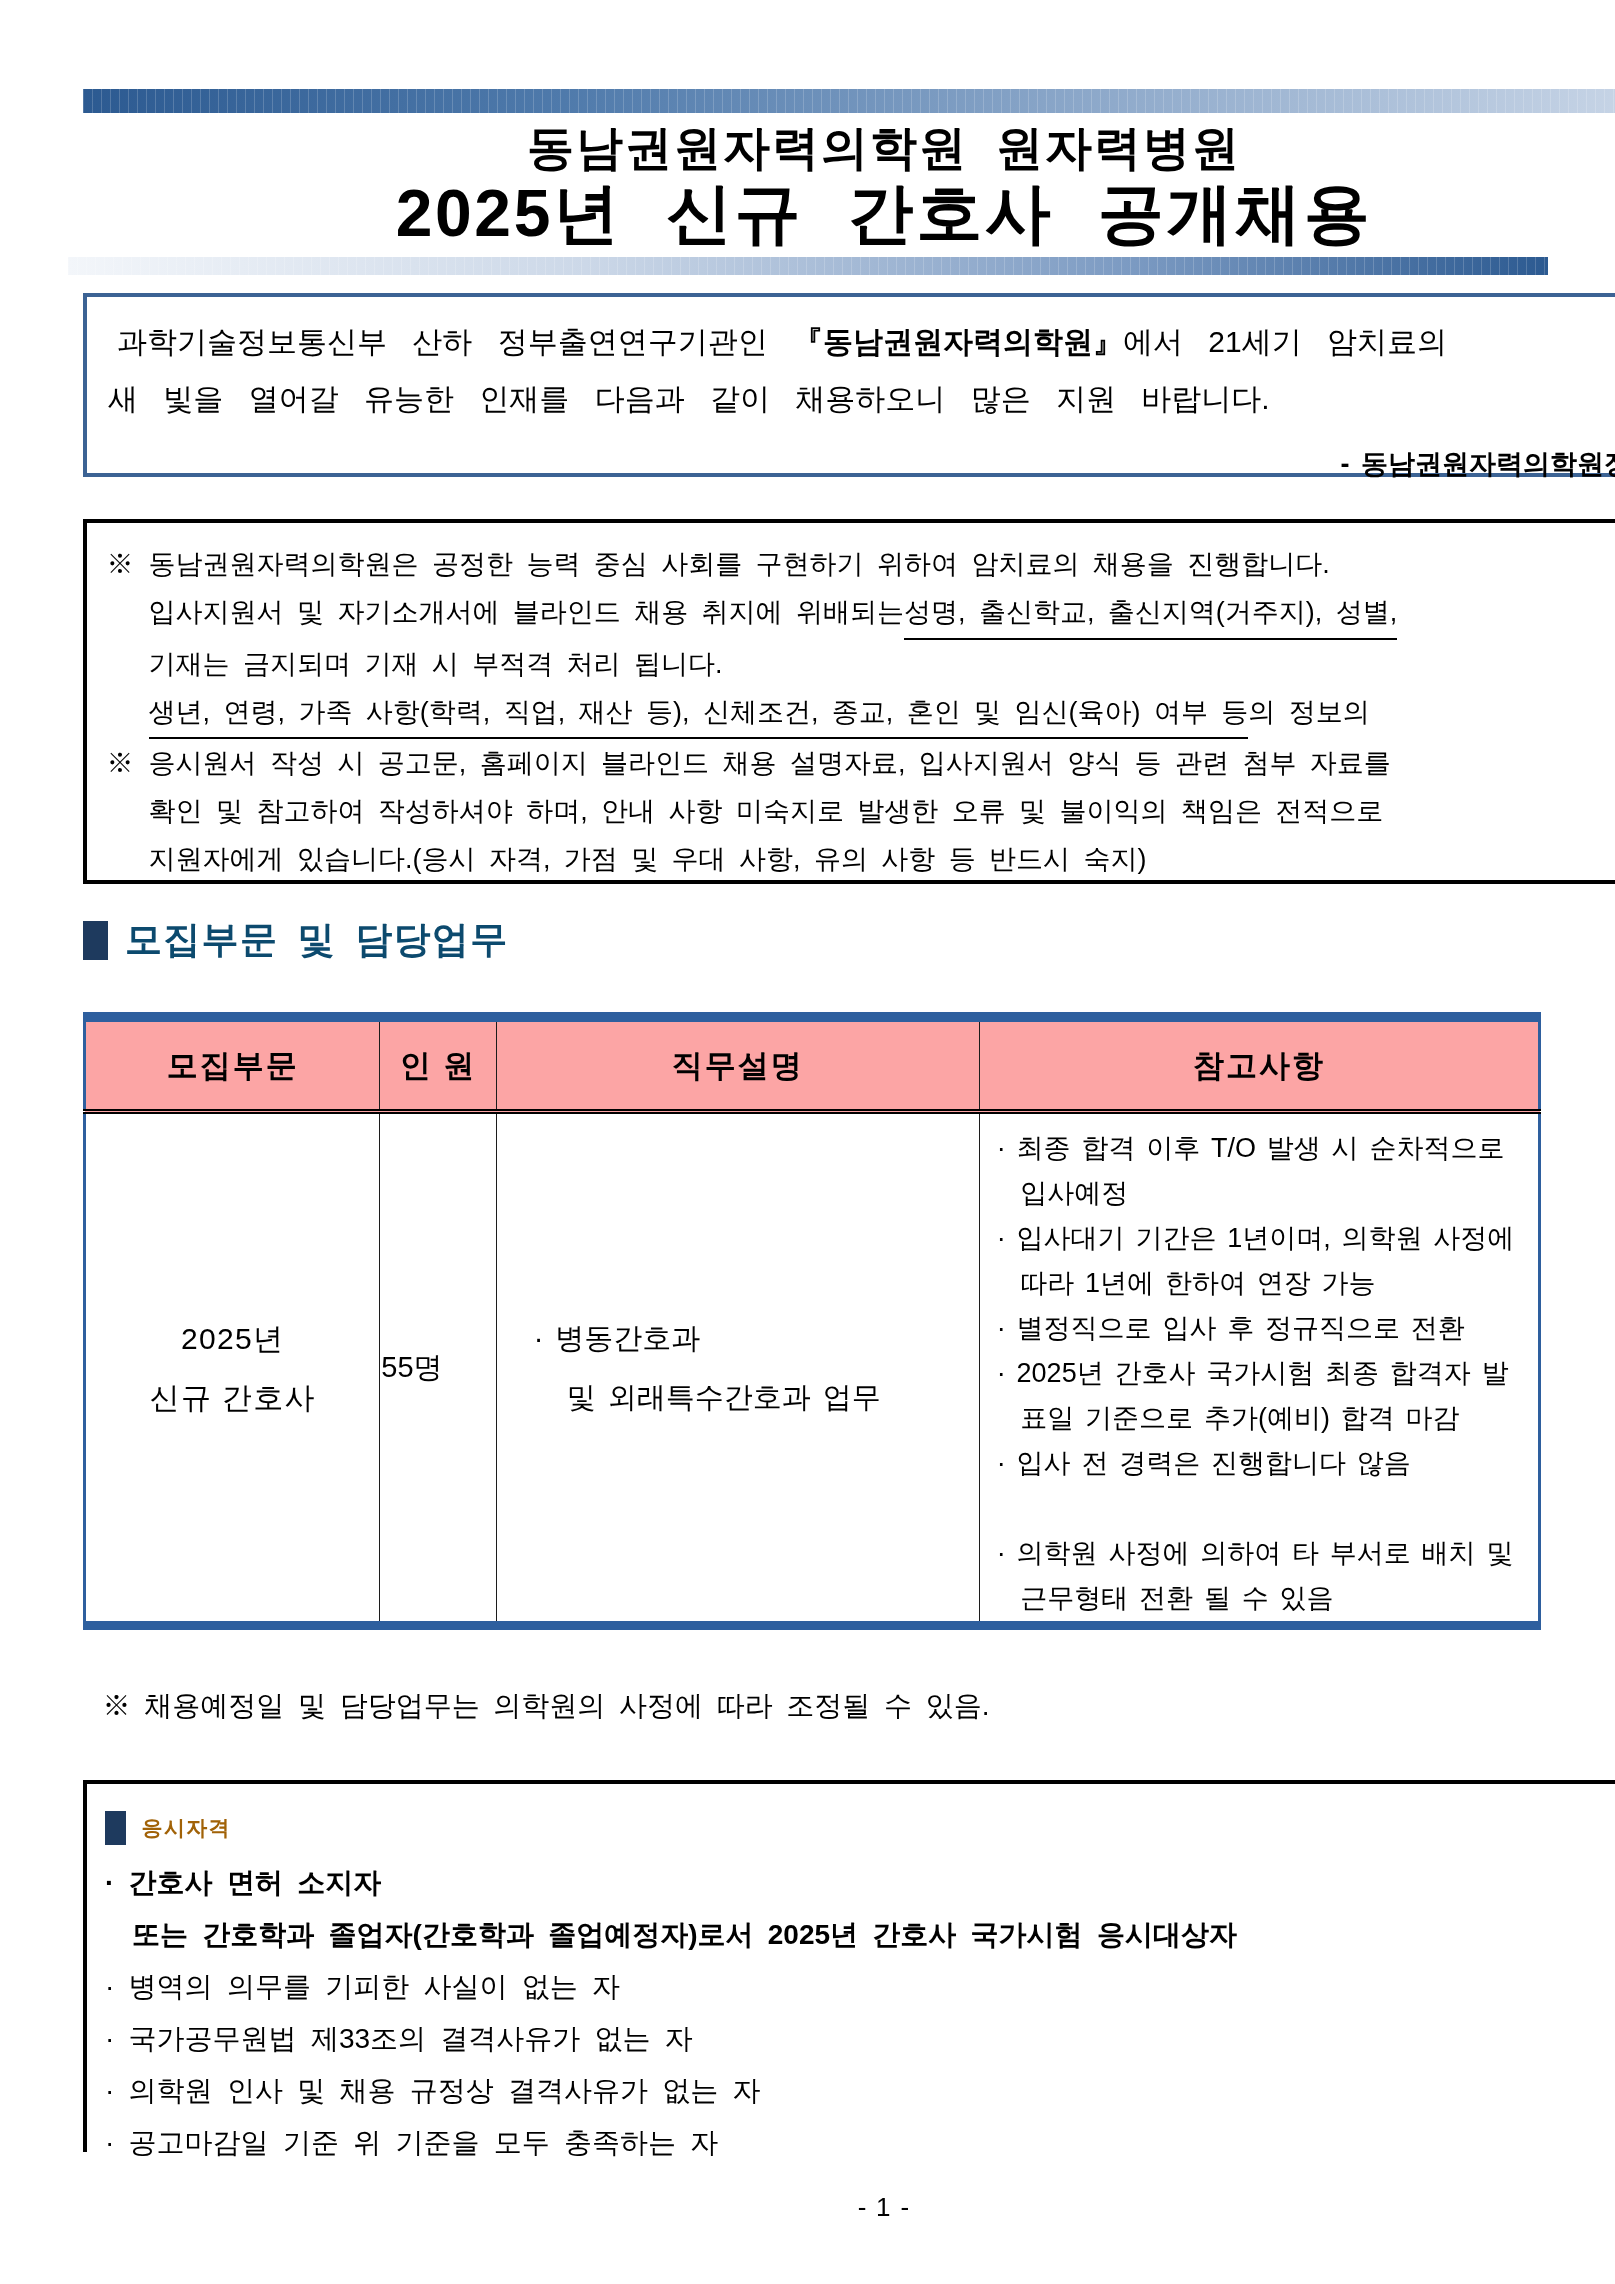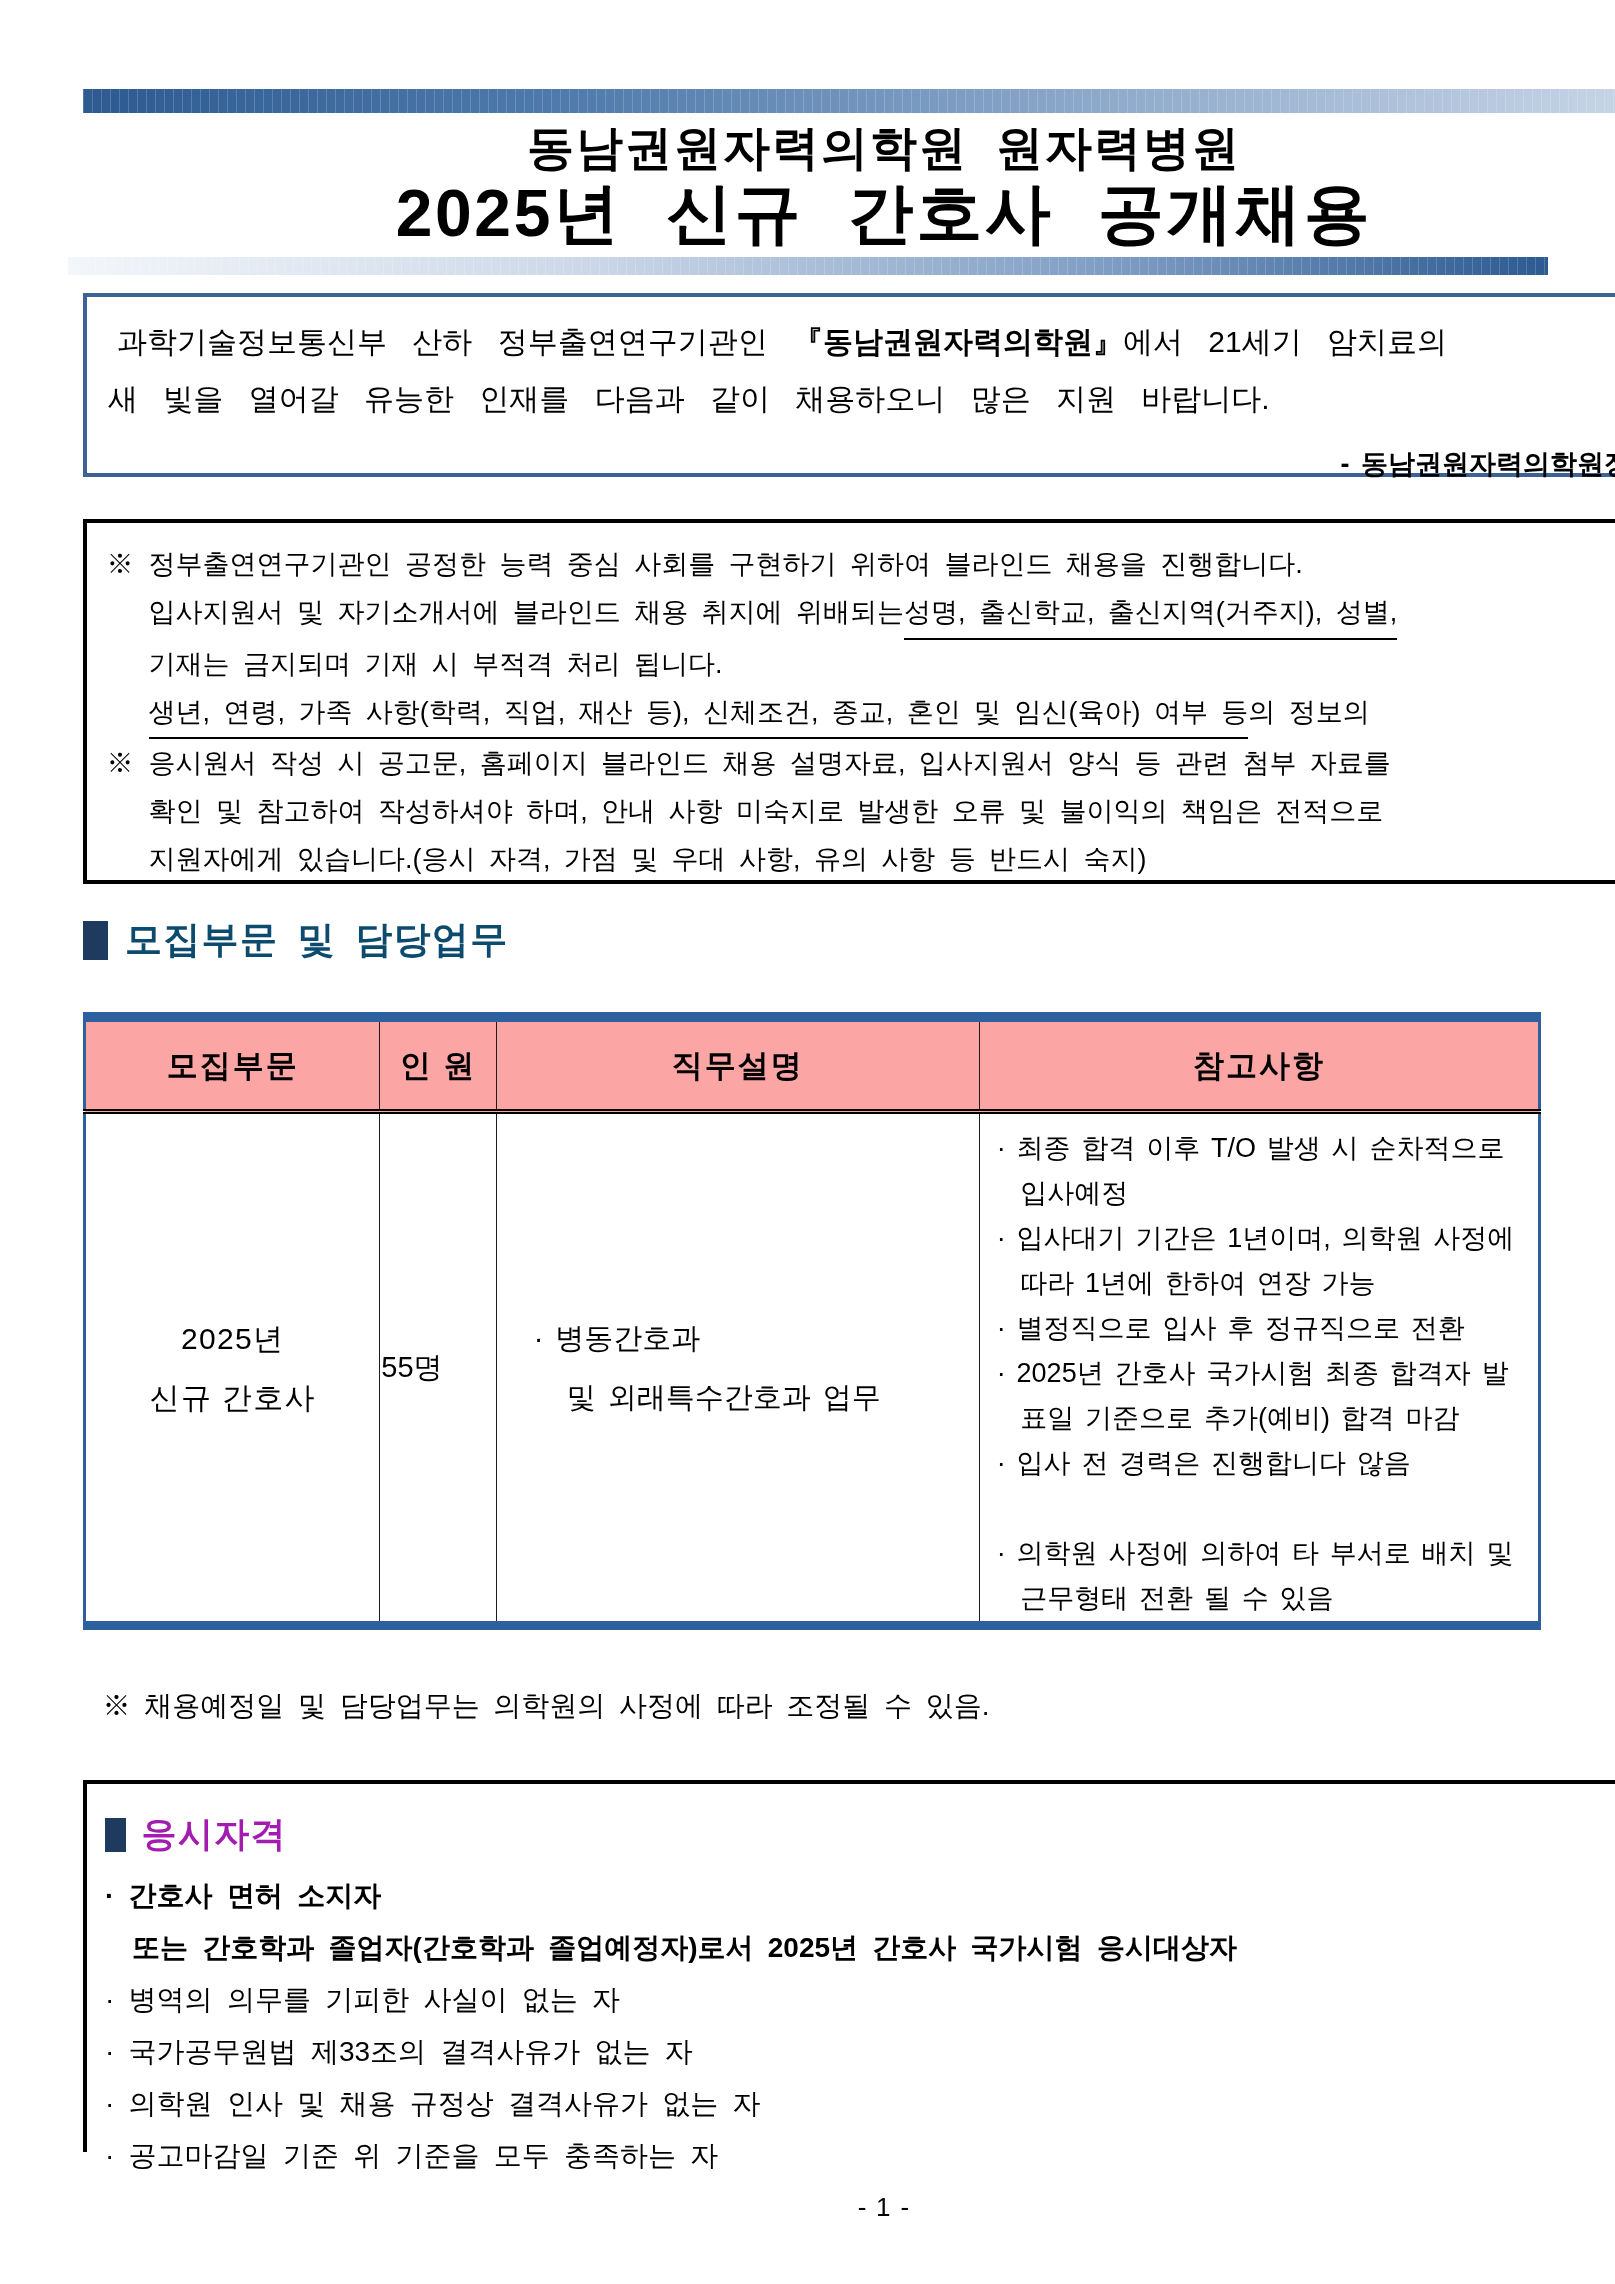--- a/index.html
+++ b/index.html
@@ -111,21 +111,21 @@
 
   
   .apply-box {
     margin-top:55px;
     border:4.6px solid #000; border-bottom:none;
     height:372px; box-sizing:border-box;
     padding:27px 18px 0 18px;
   }
   .apply-header { display:flex; align-items:center; gap:15.6px; }
   .sq2 { width:21px; height:34px; background:#1e3a5e; flex:none; }
-  .apply-header .txt { font-size:35px; font-weight:800; color:#a21caf; letter-spacing:1.3px;text-align:right; }
+  .apply-header .txt { font-size:21px; font-weight:800; color:#a16207; letter-spacing:1.3px;text-align:right; }
   .el-list { margin-top:11.7px; font-size:28px; line-height:52px; }
   .el-item { word-spacing:6.5px; white-space:nowrap; }
   .el-item.b { font-weight:700; }
   .el-item.ind { padding-left:27px; }
 
   .page-number { margin-top:40px; text-align:center; font-size:26px; letter-spacing:1.3px; }
 </style>
 </head>
 <body>
 
@@ -145,21 +145,21 @@
 
     <div class="intro-box">
       <div class="intro-line l1"><span>과학기술정보통신부 산하 정부출연연구기관인 </span><span class="b">『동남권원자력의학원』</span><span>에서 21세기 암치료의</span></div>
       <div class="intro-line">새 빛을 열어갈 유능한 인재를 다음과 같이 채용하오니 많은 지원 바랍니다.</div>
       <div class="intro-sign">- 동남권원자력의학원장 -</div>
     </div>
 
     <div class="notice-box">
       <div class="nline">
           <span class="mark">※</span>
-          <span>정부출연연구기관인 공정한 능력 중심 사회를 구현하기 위하여 블라인드 채용을 진행합니다.</span>
+          <span>동남권원자력의학원은 공정한 능력 중심 사회를 구현하기 위하여 암치료의 채용을 진행합니다.</span>
         </div>
       <div class="nline cont">
           <span>입사지원서 및 자기소개서에 블라인드 채용 취지에 위배되는 </span>
           <span class="ul">성명, 출신학교, 출신지역(거주지), 성별,</span>
         </div>
       <div class="nline cont">기재는 금지되며 기재 시 부적격 처리 됩니다.</div>
       <div class="nline cont">
           <span class="ul">생년, 연령, 가족 사항(학력, 직업, 재산 등), 신체조건, 종교, 혼인 및 임신(육아) 여부 등</span>
           <span>의 정보의</span>
         </div>

